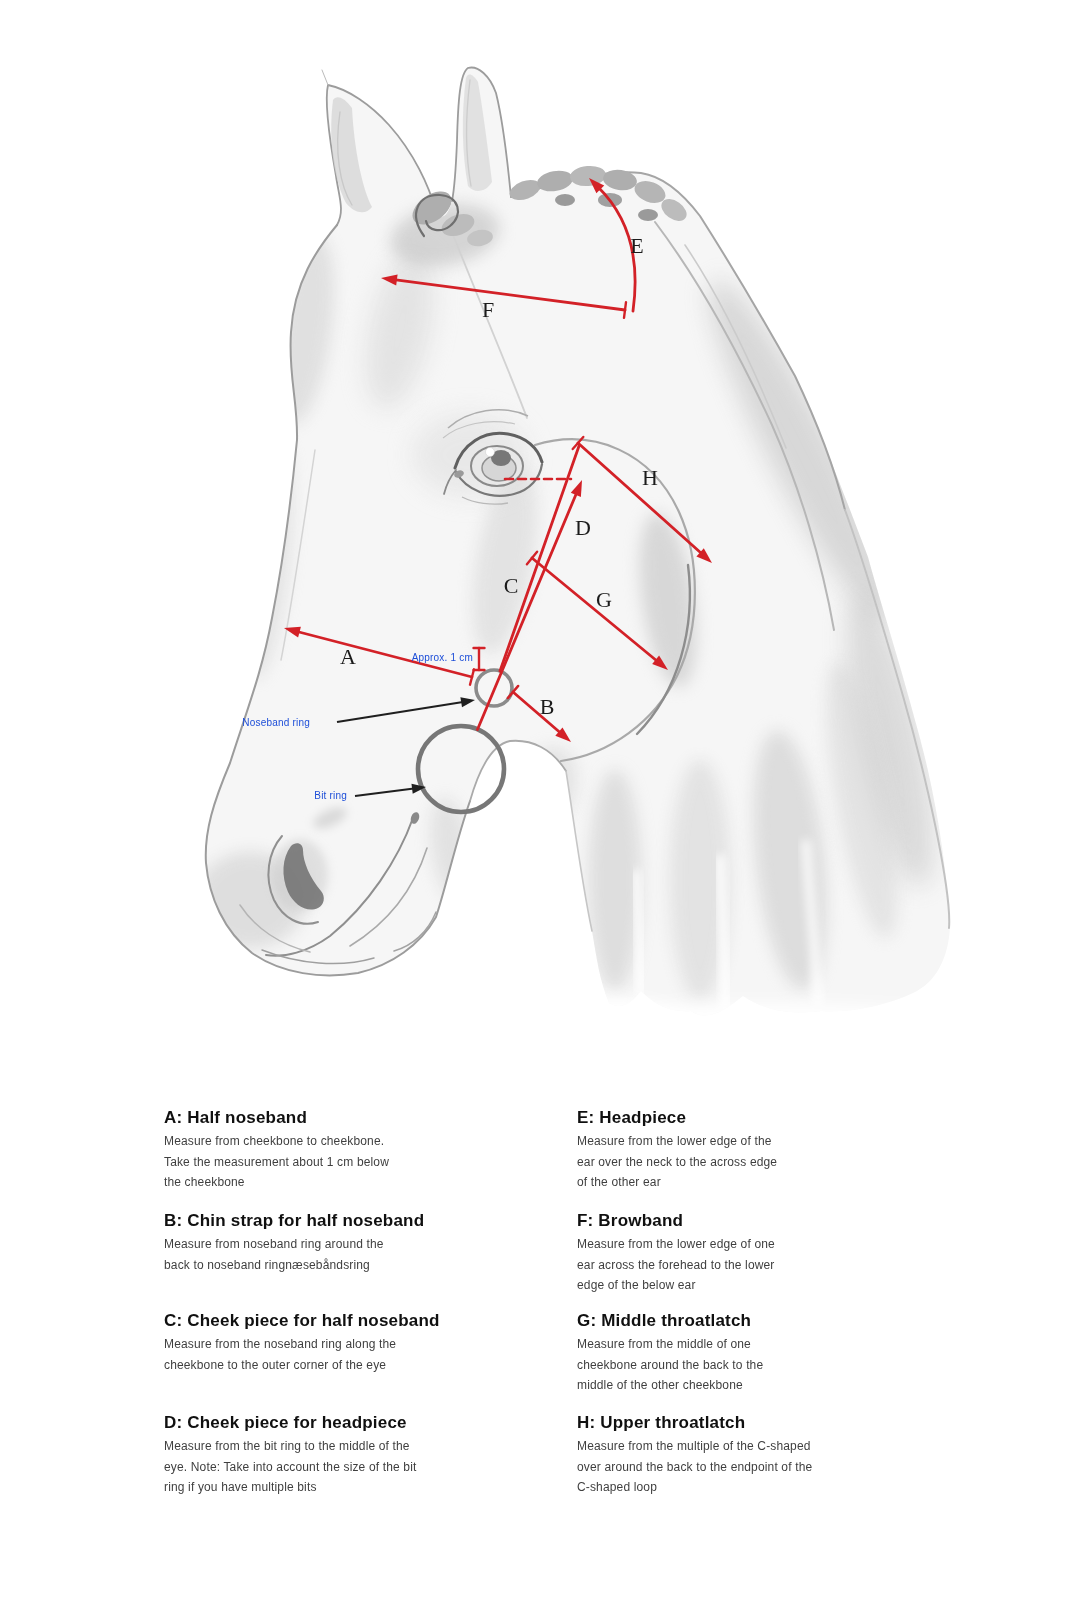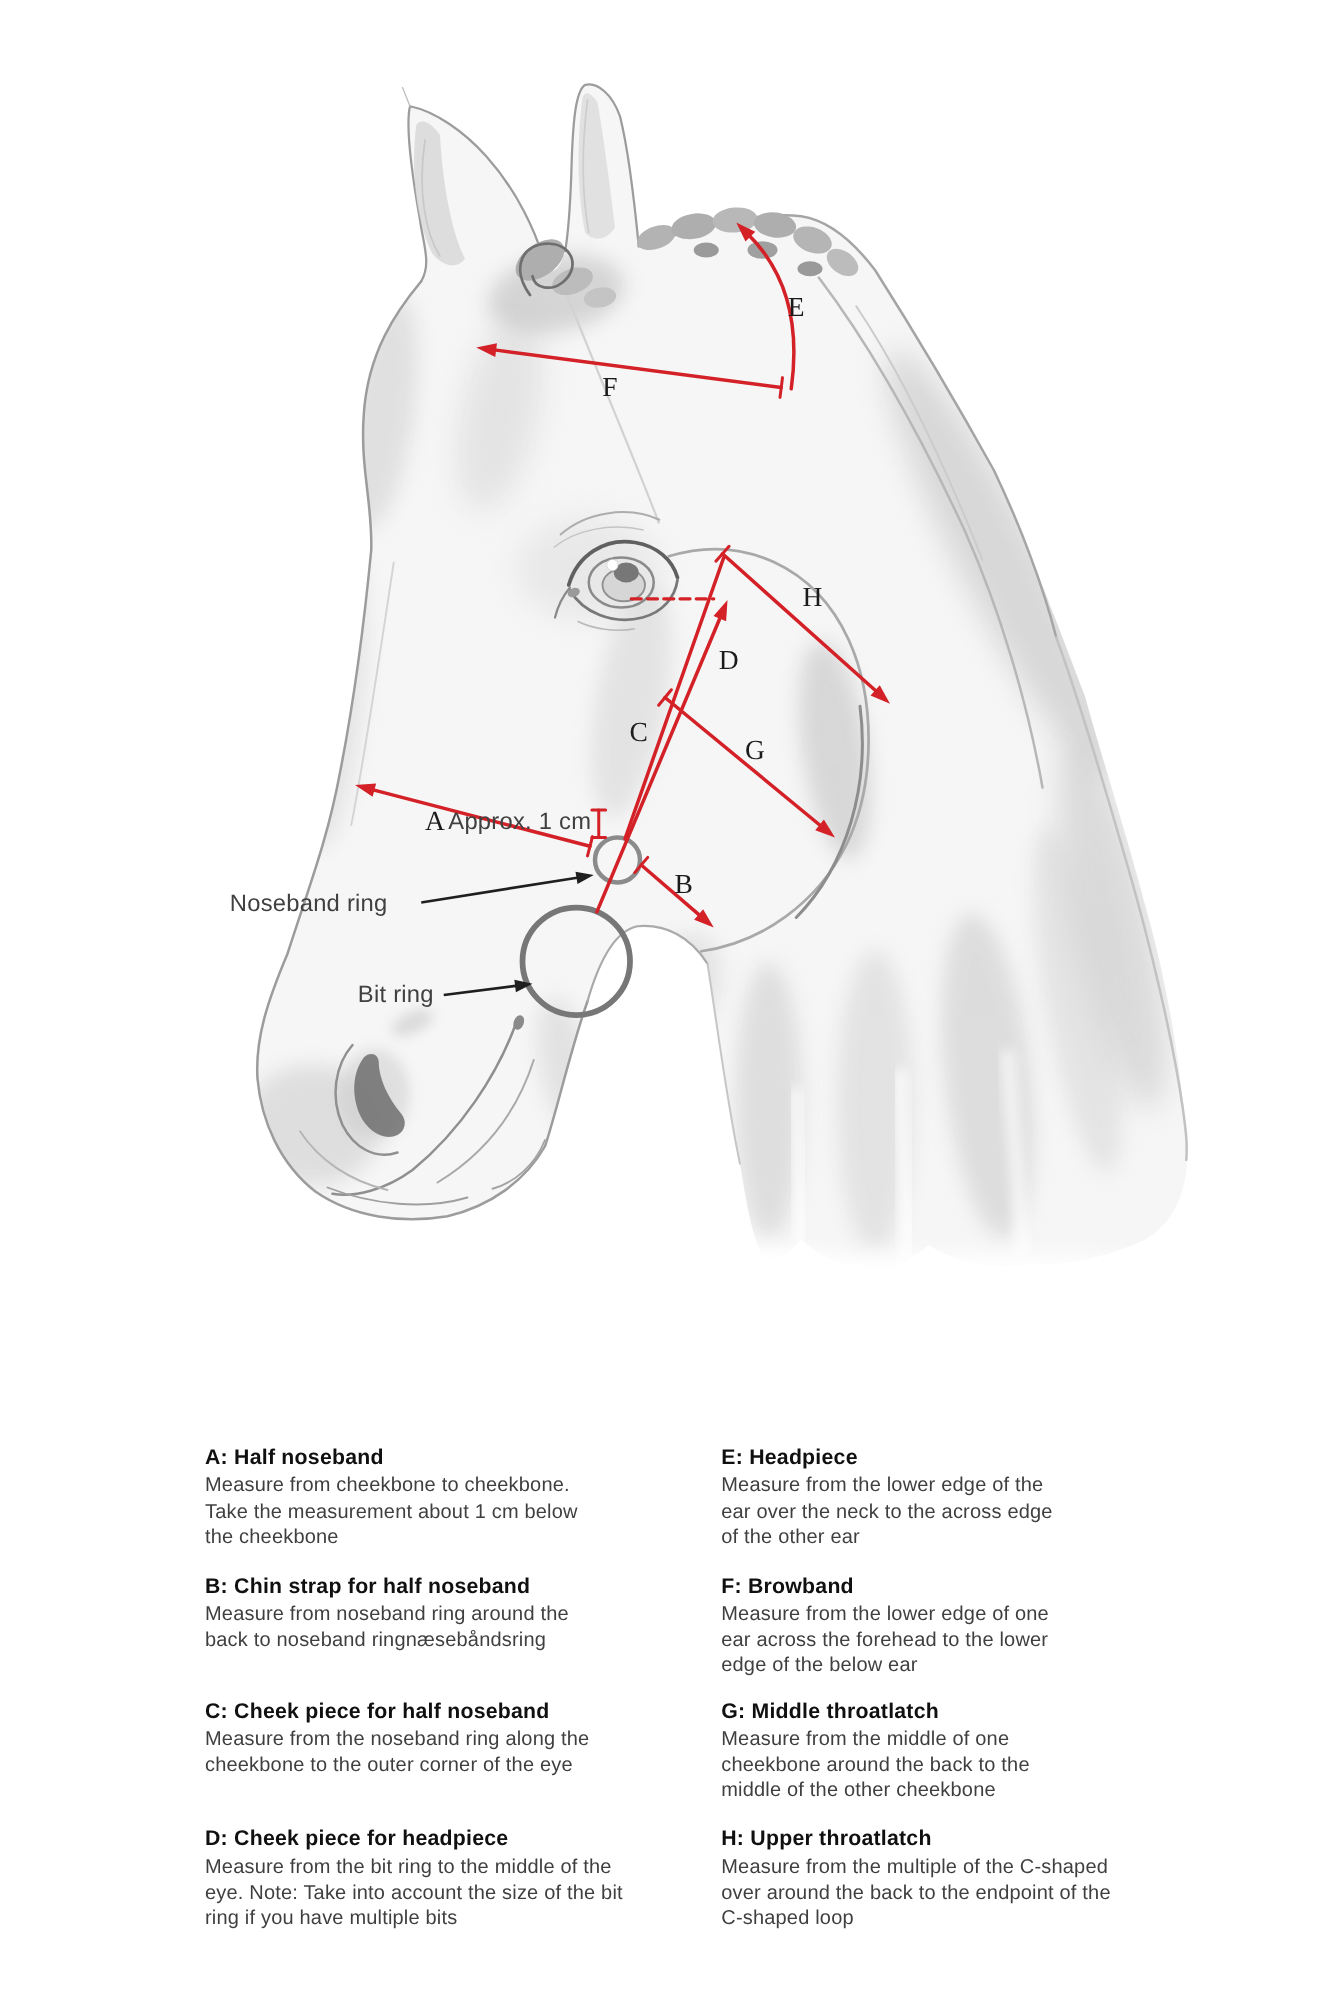--- a/index.html
+++ b/index.html
@@ -2,26 +2,26 @@
 <html><head>
 <meta charset="utf-8">
 <style>
   html,body{margin:0;padding:0;}
   body{width:1067px;height:1600px;background:#ffffff;position:relative;overflow:hidden;
        font-family:"Liberation Sans",sans-serif;}
   #stage{position:absolute;inset:0;width:1067px;height:1600px;}
   svg{position:absolute;left:0;top:0;}
   .mletter{position:absolute;transform:translate(-50%,-50%);
            font-family:"Liberation Serif",serif;font-size:22px;color:#1b1b1b;line-height:1;}
-  .anno{position:absolute;font-size:19px;color:#404040;letter-spacing:.2px;white-space:nowrap;line-height:1;}
+  .anno{position:absolute;font-size:10px;color:#1d4ed8;letter-spacing:.2px;white-space:nowrap;line-height:1;}
   .anno.right-anchor{transform:translate(-100%,-50%);}
   .legend{position:absolute;width:405px;}
-  .legend .sec{position:absolute;left:0;width:405px;margin-top:48px;}
+  .legend .sec{position:absolute;left:0;width:405px;}
   .sec h3{margin:0 0 3px 0;font-size:17px;line-height:21px;font-weight:bold;color:#101010;letter-spacing:.2px;}
-  .sec .ln{font-size:16px;line-height:20.7px;color:#3f3f3f;letter-spacing:.15px;white-space:nowrap;}
+  .sec .ln{font-size:12px;line-height:20.7px;color:#3f3f3f;letter-spacing:.15px;white-space:nowrap;}
   .col-left{left:164px;top:0;}
   .col-right{left:577px;top:0;}
 </style>
 </head>
 <body>
 
 <div id="stage">
 
 <svg width="1067" height="1060" viewBox="0 0 1067 1060">
   <defs>

